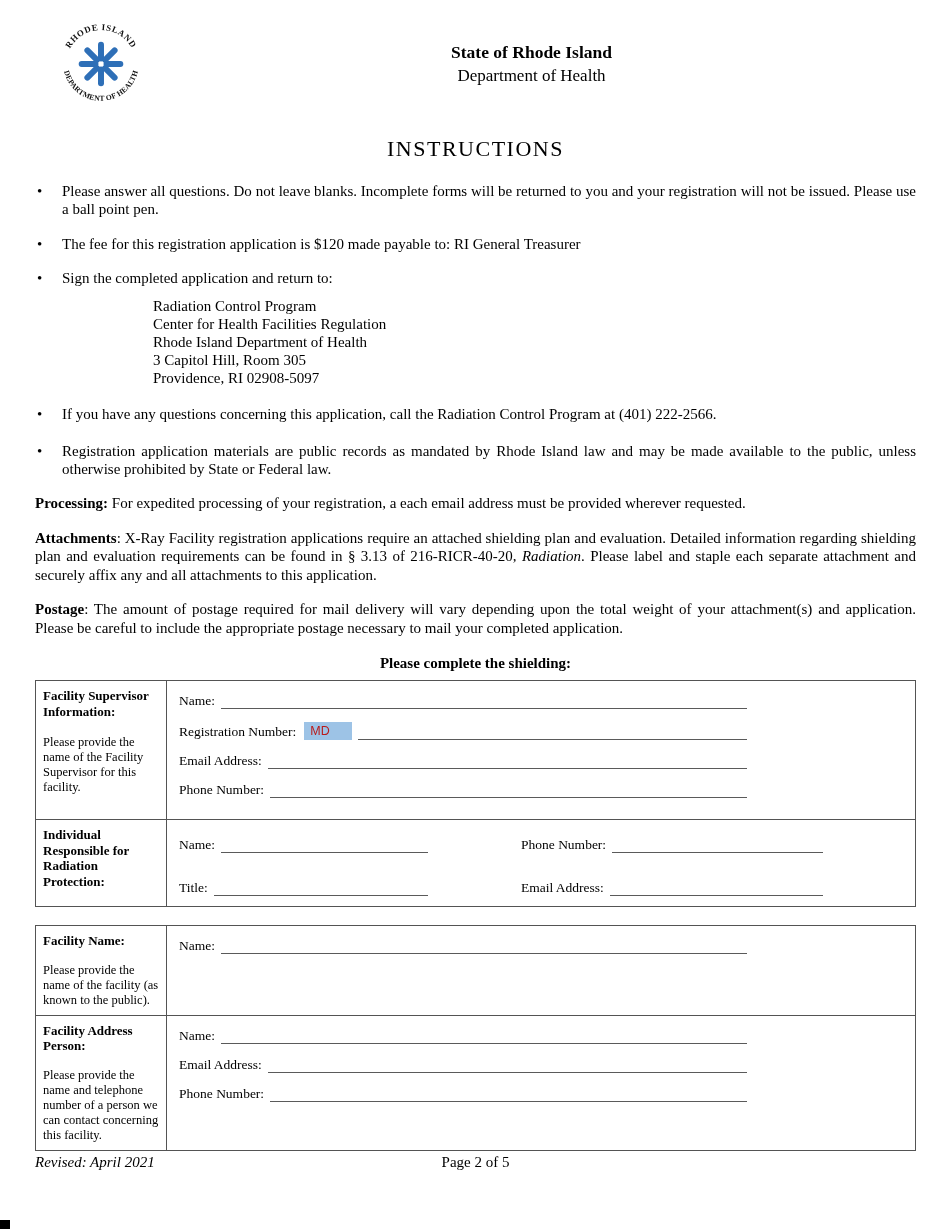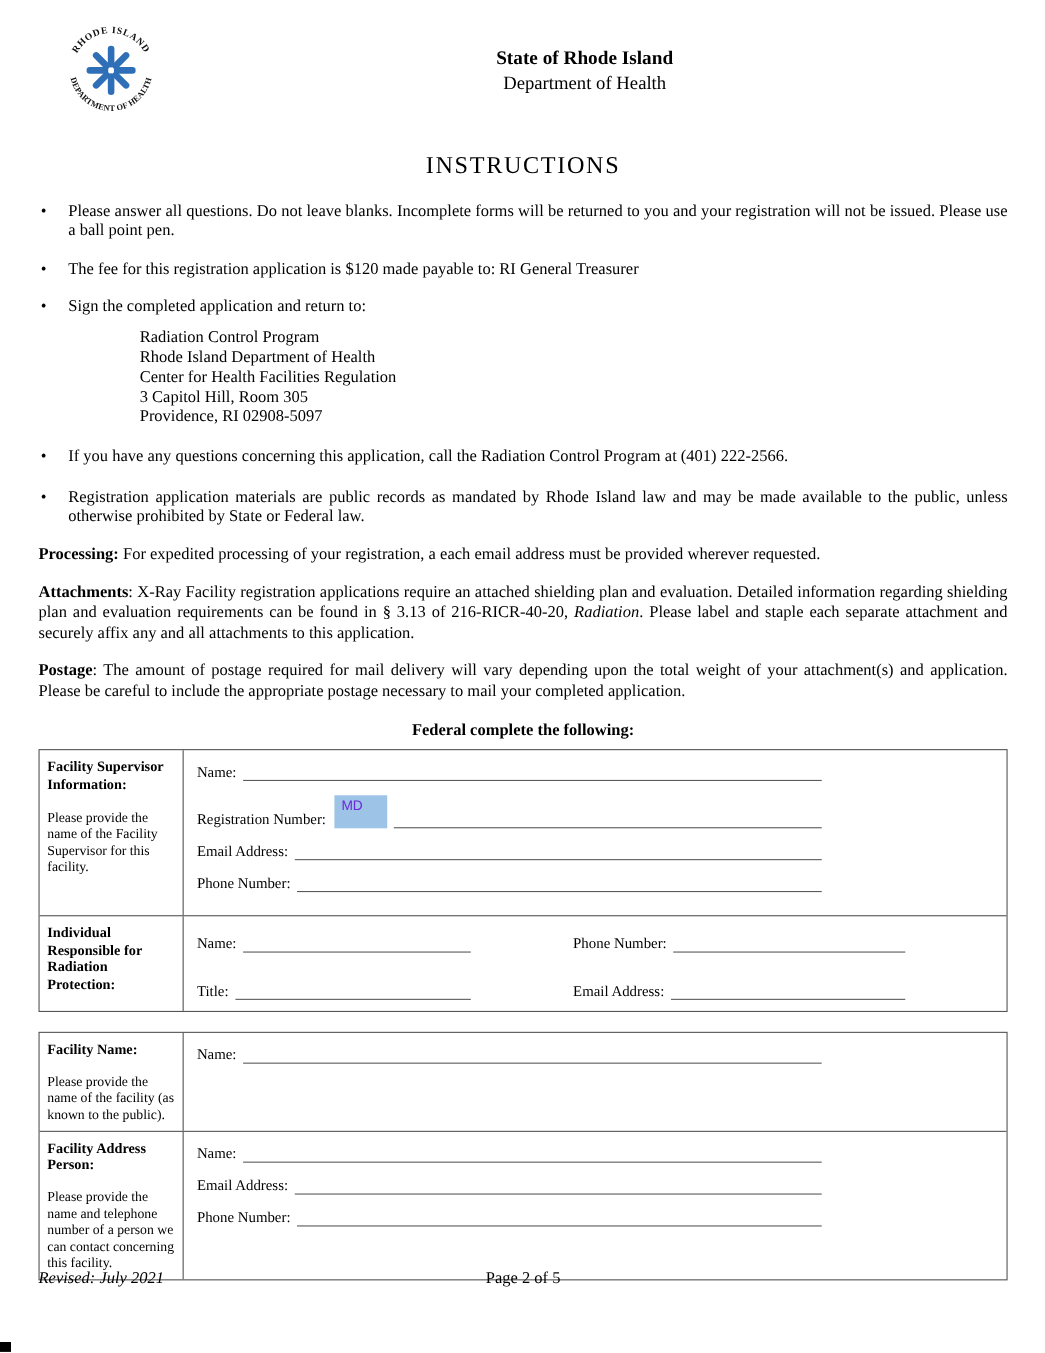--- a/index.html
+++ b/index.html
@@ -20,21 +20,21 @@
   .header-line1 { font-weight: bold; font-size: 17.5px; }
   .header-line2 { font-size: 17px; margin-top: 3px; }
 
   .doc-title { text-align: center; font-size: 22px; letter-spacing: 1.5px; margin-top: 20px; }
 
   
   .bullets { margin-top: 20px; }
   .bullet { position: relative; padding-left: 27px; font-size: 15px; line-height: 18px; text-align: justify; }
   .bullet::before { content: "\2022"; position: absolute; left: 2px; top: 0; }
   .mt17 { margin-top: 17px; } .mt16 { margin-top: 16px; } .mt19 { margin-top: 19px; }
-  .address { margin-left: 92px; margin-top: 10px; font-size: 15px; line-height: 18px; }
+  .address { margin-left: 118px; margin-top: 10px; font-size: 15px; line-height: 18px; }
   .address-after { margin-top: 18px; }
 
   
   .para { font-size: 15px; line-height: 18.5px; margin-top: 16px; text-align: justify; }
   .para .plabel { font-weight: bold; }
   .para .pitalic { font-style: italic; }
 
   .complete-heading { text-align: center; font-weight: bold; font-size: 15px; margin-top: 18px; }
 
   
@@ -46,21 +46,21 @@
   .tlabel .lbl { font-weight: bold; font-size: 13px; line-height: 15.5px; }
   .desc-gap { margin-top: 14px; }
   .desc-tight { margin-top: 16px; }
   .tfields { flex: 1; padding: 12px 12px 8px 12px; }
   .fields-long { width: 568px; }
   .field { display: flex; align-items: flex-end; font-size: 13.5px; line-height: 16px; white-space: nowrap; }
   .fields-long .field { margin-bottom: 13px; }
   .line { border-bottom: 1px solid #5a5a5a; height: 15px; margin-left: 6px; flex: 1; }
   .reg-value {
     font-family: "Liberation Sans", sans-serif; font-size: 12.5px; line-height: 14px;
-    padding: 2px 6px 14px 6px; margin-left: 8px; min-width: 48px; color: #6d28d9;
+    padding: 2px 6px 2px 6px; margin-left: 8px; min-width: 48px; color: #b91c1c;
   }
   .grid2 { display: grid; grid-template-columns: 249px 302px; column-gap: 93px; row-gap: 27px; margin-top: 5px; }
   .h137 { min-height: 137px; } .h87 { min-height: 87px; }
   .h71 { min-height: 71px; } .h123 { min-height: 123px; }
 
   
   .footer { position: absolute; left: 35px; right: 34px; top: 1154px; font-size: 15px; }
   .footer .revised { position: absolute; left: 0; top: 0; font-style: italic; }
   .footer .page-num { text-align: center; }
 
@@ -103,36 +103,36 @@
   </div>
 
   <div class="doc-title">INSTRUCTIONS</div>
 
   <div class="bullets">
     <div class="bullet">Please answer all questions.  Do not leave blanks. Incomplete forms will be returned to you and your registration will not be issued. Please use a ball point pen.</div>
     <div class="bullet mt17">The fee for this registration application is $120 made payable to: RI General Treasurer</div>
     <div class="bullet mt16">Sign the completed application and return to:</div>
     <div class="address">
       <div>Radiation Control Program</div>
+      <div>Center for Health Facilities Regulation</div>
       <div>Rhode Island Department of Health</div>
-      <div>Center for Health Facilities Regulation</div>
       <div>3 Capitol Hill, Room 305</div>
       <div>Providence, RI  02908-5097</div>
     </div>
     <div class="bullet address-after">If you have any questions concerning this application, call the Radiation Control Program at (401) 222-2566.</div>
     <div class="bullet mt19">Registration application materials are public records as mandated by Rhode Island law and may be made available to the public, unless otherwise prohibited by State or Federal law.</div>
   </div>
 
   <div class="para"><span class="plabel">Processing:</span><span> For expedited processing of your registration, a each email address must be provided wherever requested.</span></div>
 
   <div class="para"><span class="plabel">Attachments</span><span>: X-Ray Facility registration applications require an attached shielding plan and evaluation.  Detailed information regarding shielding plan and evaluation requirements can be found in § 3.13 of 216-RICR-40-20, </span><span class="pitalic">Radiation</span><span>.  Please label and staple each separate attachment and securely affix any and all attachments to this application.</span></div>
 
   <div class="para"><span class="plabel">Postage</span><span>: The amount of postage required for mail delivery will vary depending upon the total weight of your attachment(s) and application. Please be careful to include the appropriate postage necessary to mail your completed application.</span></div>
 
-  <div class="complete-heading">Federal complete the following:</div>
+  <div class="complete-heading">Please complete the shielding:</div>
 
   <div class="form-table">
     <div class="trow h137">
       <div class="tlabel">
         <div class="lbl">Facility Supervisor Information:</div>
         <div class="desc-tight">Please provide the name of the Facility Supervisor for this facility.</div>
       </div>
       <div class="tfields">
         <div class="fields-long">
           <div class="field">
@@ -215,19 +215,19 @@
           <div class="field">
             <span>Phone Number:</span>
             <span class="line"></span>
           </div>
         </div>
       </div>
     </div>
   </div>
 
   <div class="footer">
-    <span class="revised">Revised: July 2021</span>
+    <span class="revised">Revised: April 2021</span>
     <div class="page-num">Page 2 of 5</div>
   </div>
 
 </div>
 
 <div class="corner-mark"></div>
 
 </body></html>

